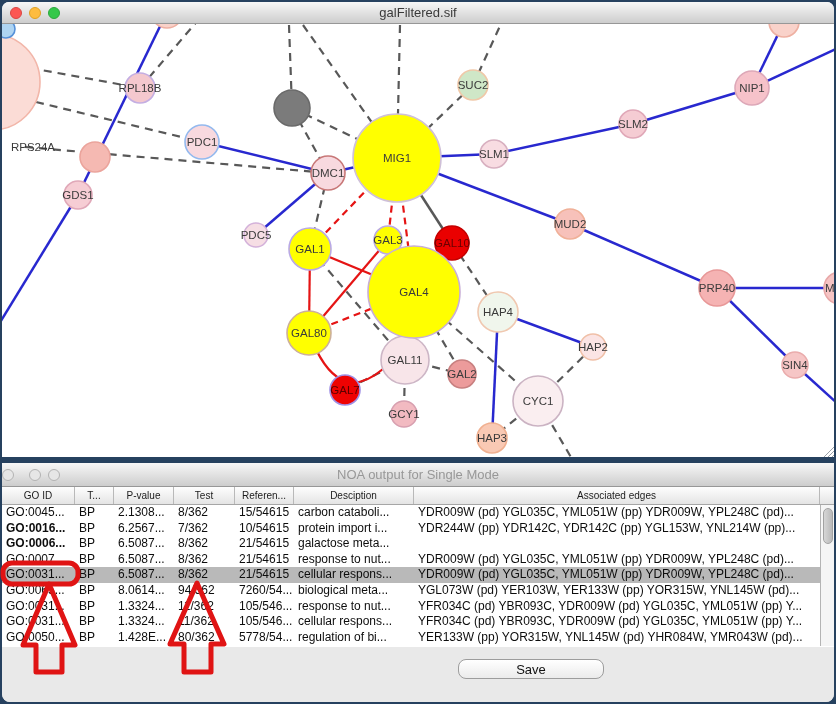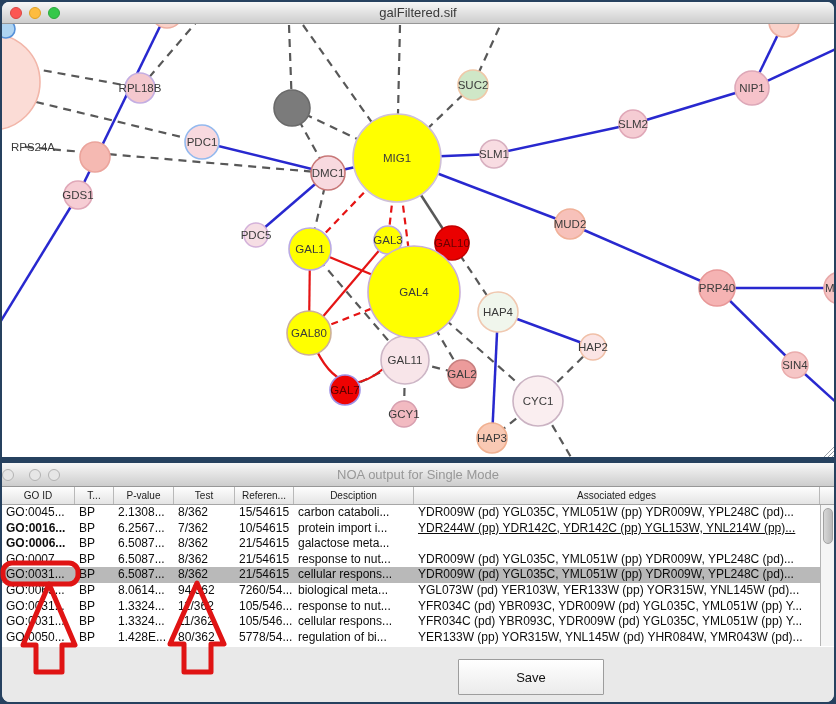--- a/index.html
+++ b/index.html
@@ -23,21 +23,21 @@
   .table{position:absolute;left:0;top:24px;width:832px;height:160px;background:#fff;}
   .thead{position:absolute;left:0;top:0;height:17px;width:832px;background:linear-gradient(#fefefe,#e4e4e4);border-bottom:1px solid #a6a6a6;display:flex;}
   .th{box-sizing:border-box;border-right:1px solid #b9b9b9;font-size:10px;color:#1c1c1c;display:flex;align-items:center;justify-content:center;overflow:hidden;white-space:nowrap;}
   .tbody{position:absolute;left:0;top:18px;width:818px;}
   .tr{display:flex;height:15.6px;line-height:15.6px;background:#fff;}
   .tr.selected{background:#b9b9b9;}
   .td{box-sizing:border-box;padding-left:4px;font-size:12px;color:#0d0d0d;overflow:hidden;white-space:nowrap;}
   .vscroll{position:absolute;right:0;top:18px;width:14px;height:141px;background:#f5f5f5;border-left:1px solid #b4b4b4;box-sizing:border-box;}
   .thumb{position:absolute;left:1.5px;top:3px;width:10px;height:36px;border-radius:5px;background:linear-gradient(90deg,#d6d6d6,#b9b9b9);border:1px solid #a2a2a2;box-sizing:border-box;}
   .btnrow{position:absolute;left:0;top:184px;width:832px;height:55px;background:#e9e9e9;}
-  .btn{position:absolute;top:12px;width:146px;height:36px;background:linear-gradient(#ffffff,#ebebeb);border:1px solid #9d9d9d;border-radius:1px;font-family:"Liberation Sans",sans-serif;font-size:13px;color:#111;}
+  .btn{position:absolute;top:12px;width:146px;height:20px;background:linear-gradient(#ffffff,#ebebeb);border:1px solid #9d9d9d;border-radius:8px;font-family:"Liberation Sans",sans-serif;font-size:13px;color:#111;}
   .btn.save{left:456px;}
   .btn.cancel{left:676px;}
   .overlay{position:absolute;left:0;top:0;width:836px;height:704px;pointer-events:none;}
 </style>
 </head>
 <body>
 
 <div class="screen">
 
   <section class="win win-top">
@@ -266,21 +266,21 @@
             <div class="td" style="width: 120px;">carbon cataboli...</div>
             <div class="td" style="width: 406px;">YDR009W (pd) YGL035C, YML051W (pp) YDR009W, YPL248C (pd)...</div>
           </div>
           <div class="tr">
             <div class="td" style="width: 73px; font-weight: bold;">GO:0016...</div>
             <div class="td" style="width: 39px;">BP</div>
             <div class="td" style="width: 60px;">6.2567...</div>
             <div class="td" style="width: 61px;">7/362</div>
             <div class="td" style="width: 59px;">10/54615</div>
             <div class="td" style="width: 120px;">protein import i...</div>
-            <div class="td" style="width: 406px; text-decoration: underline;">YDR244W (pp) YDR142C, YDR142C (pp) YGL153W, YNL214W (pp)...</div>
+            <div class="td" style="width: 406px;">YDR244W (pp) YDR142C, YDR142C (pp) YGL153W, YNL214W (pp)...</div>
           </div>
           <div class="tr">
             <div class="td" style="width: 73px; font-weight: bold;">GO:0006...</div>
             <div class="td" style="width: 39px;">BP</div>
             <div class="td" style="width: 60px;">6.5087...</div>
             <div class="td" style="width: 61px;">8/362</div>
             <div class="td" style="width: 59px;">21/54615</div>
             <div class="td" style="width: 120px;">galactose meta...</div>
           </div>
           <div class="tr">

